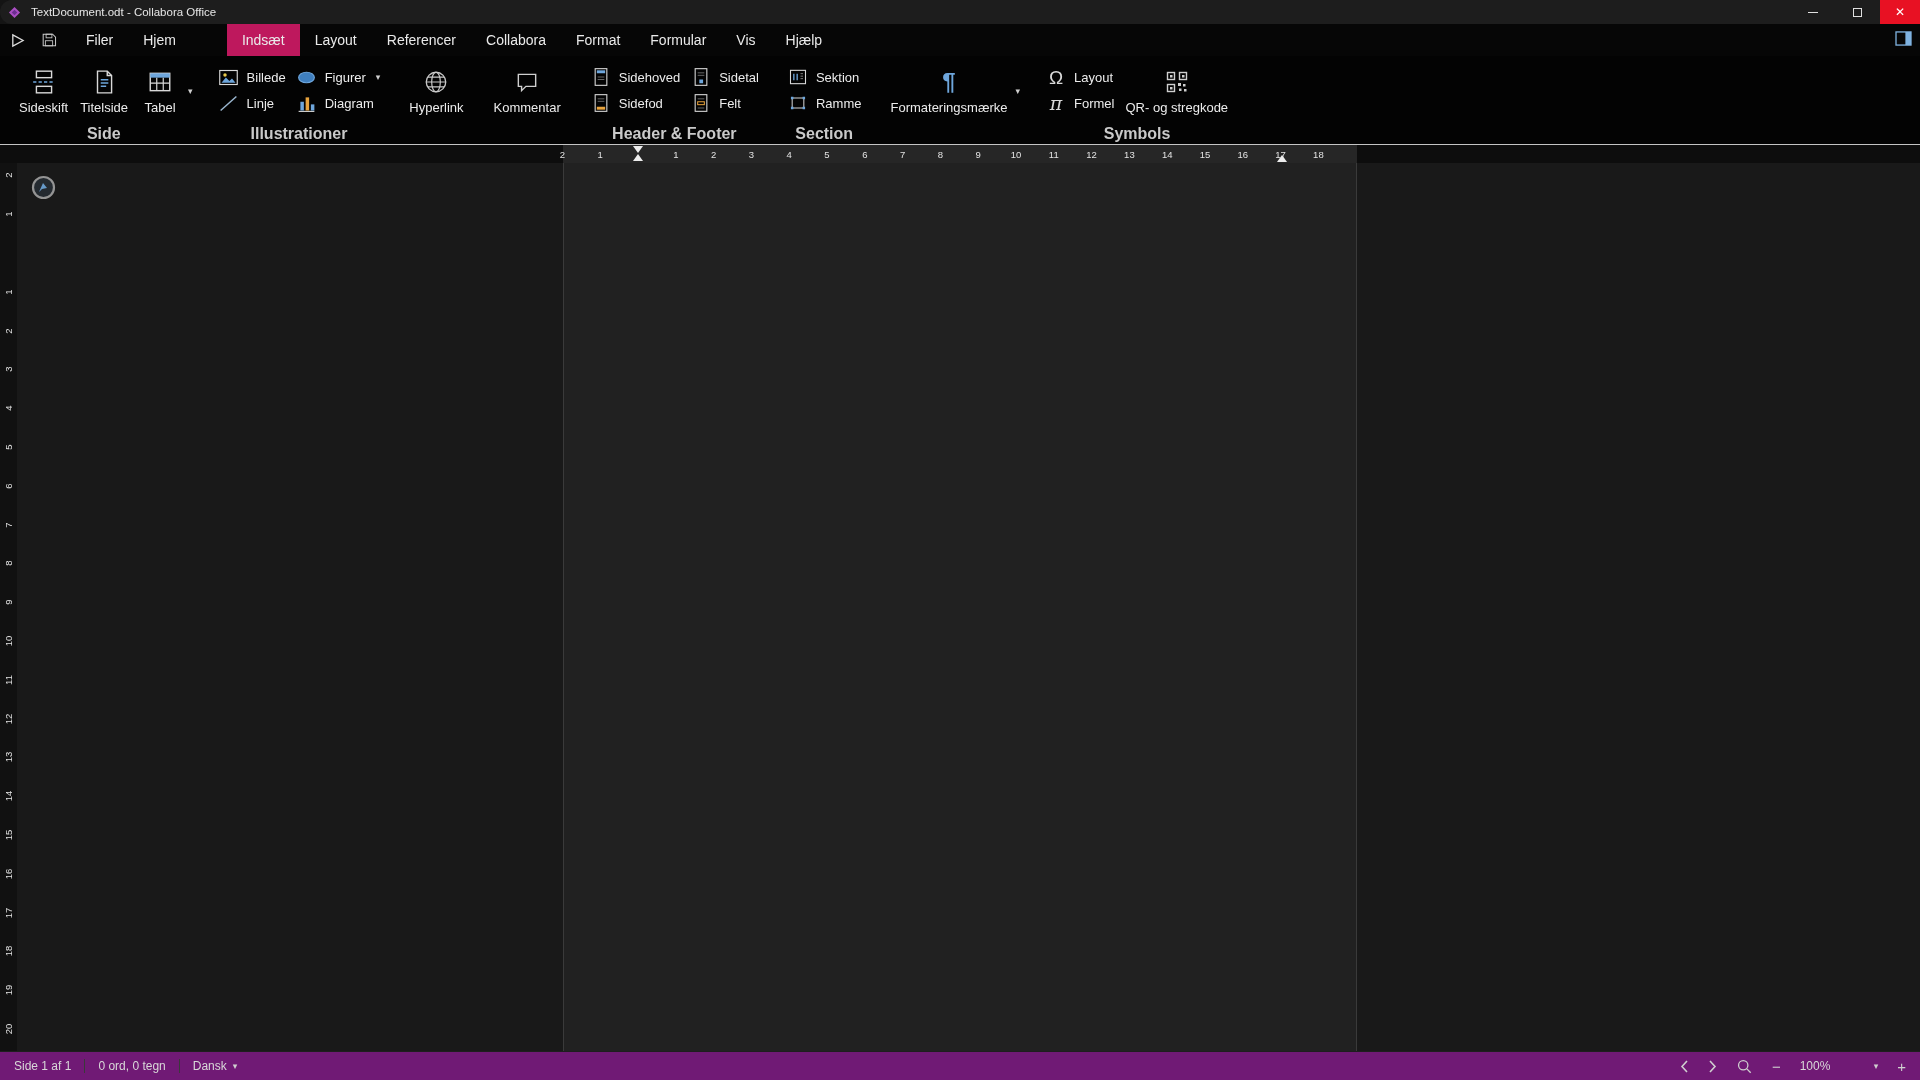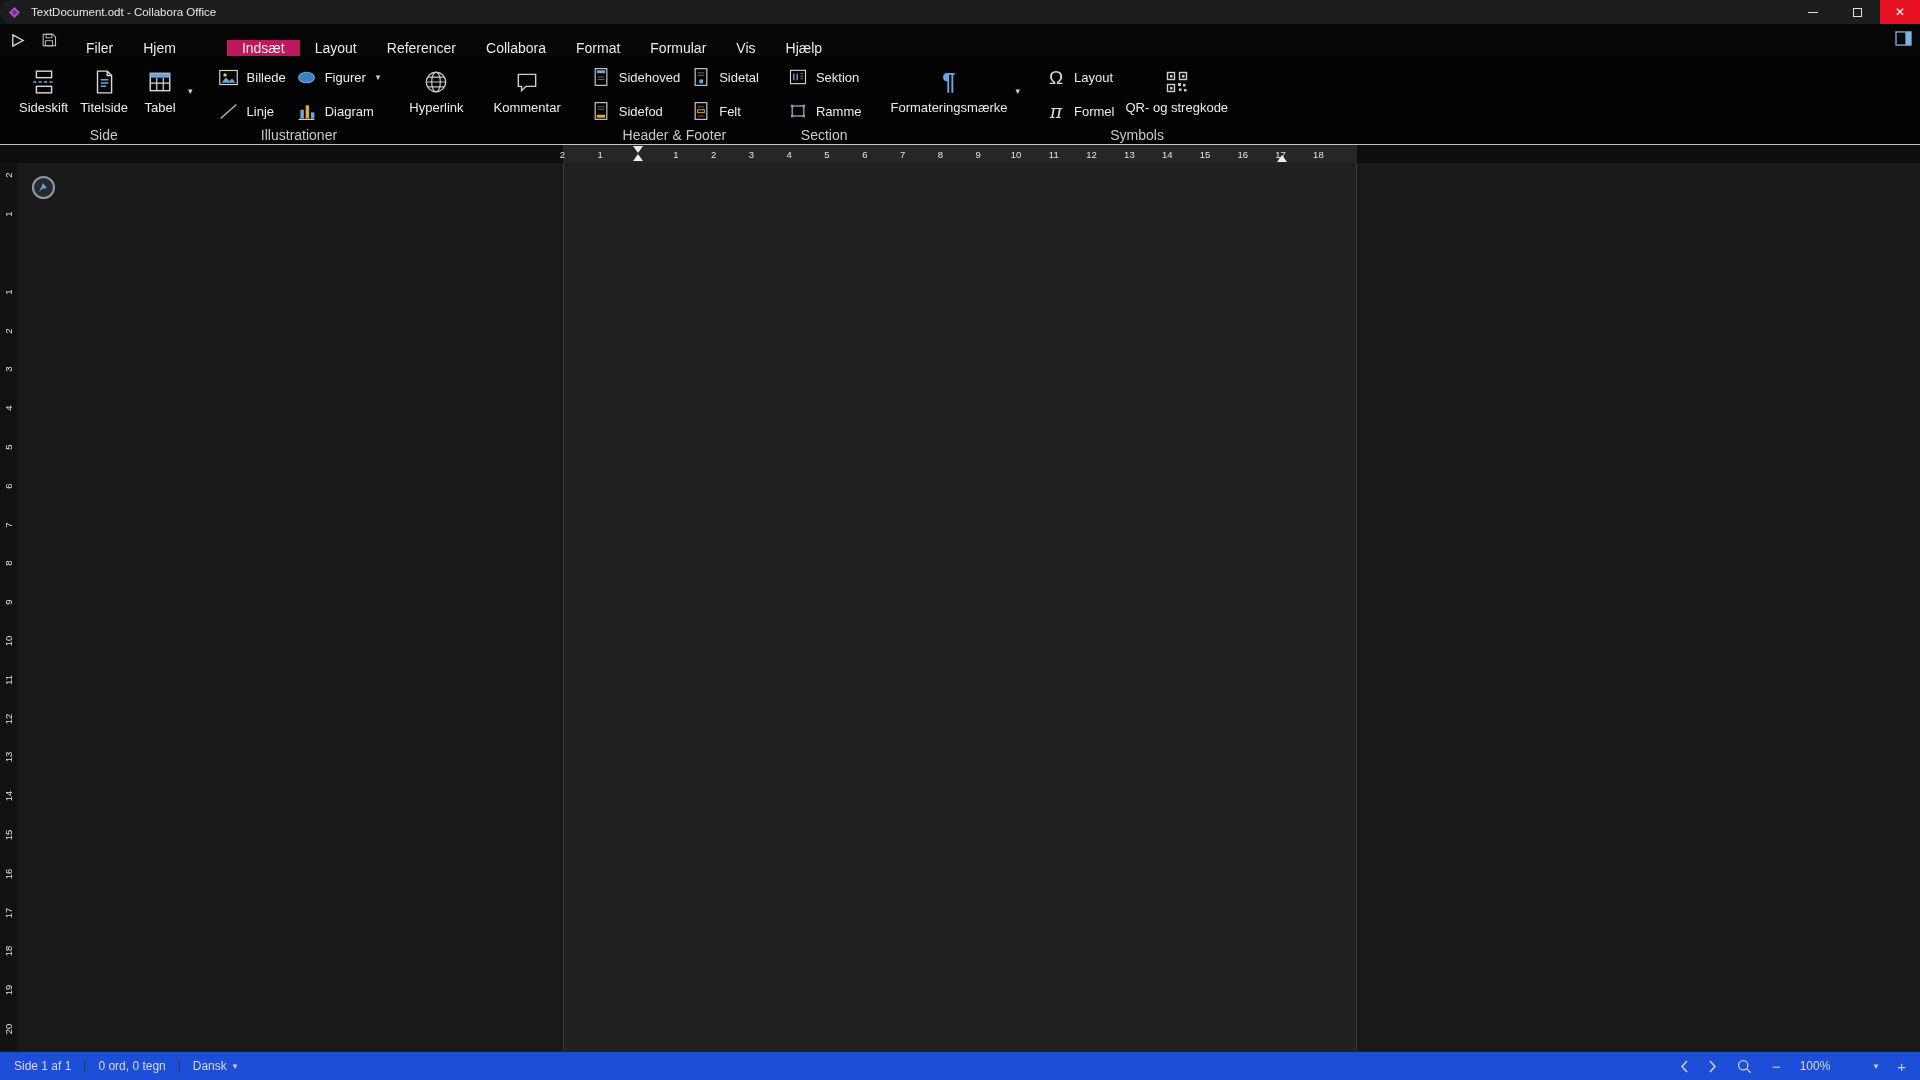--- a/index.html
+++ b/index.html
@@ -18,33 +18,33 @@
   .tb-controls{margin-left:auto;display:flex;height:100%;}
   .tb-btn{width:45px;display:flex;align-items:center;justify-content:center;}
   .glyph-min{width:10px;height:1px;background:#e0e0e0;display:block;}
   .glyph-max{width:9px;height:9px;border:1px solid #e0e0e0;display:block;}
   .tb-close{width:40px;background:var(--close-red);color:#fff;font-size:12px;}
 
   
   .menubar{height:32px;background:#060606;display:flex;align-items:center;position:relative;}
   .mb-appicon{margin-left:10px;display:flex;}
   .mb-save{margin-left:16px;display:flex;}
-  .menus{display:flex;height:100%;margin-left:14px;align-items:flex-end;}
+  .menus{display:flex;height:100%;margin-left:14px;}
   .menu-item{display:flex;align-items:center;padding:0 15px;font-size:14px;color:#eaeaea;}
   .menu-item.active{background:#be185d;margin-left:36px;}
   .mb-sidebar{position:absolute;right:8px;top:7px;display:flex;}
 
   
   .ribbon{height:89px;background:#030303;border-bottom:1px solid #c4c4c4;display:flex;padding-left:4px;position:relative;}
   .rgroup{position:relative;display:flex;align-items:flex-start;padding:0 9px;}
-  .rgroup-label{position:absolute;bottom:1px;left:0;right:0;text-align:center;font-size:14px;font-weight:400;color:#c9c9c9;white-space:nowrap;}
+  .rgroup-label{position:absolute;bottom:1px;left:0;right:0;text-align:center;font-size:16px;font-weight:700;color:#c9c9c9;white-space:nowrap;}
   .bigbtn{display:flex;flex-direction:column;align-items:center;padding:10px 6px 0;min-width:52px;}
   .bigbtn .ic{height:32px;display:flex;align-items:center;justify-content:center;}
   .bigbtn .lbl{font-size:13px;line-height:16px;margin-top:2px;color:#ececec;white-space:nowrap;}
-  .smallcol{display:flex;flex-direction:column;margin-top:8px;gap:8px;}
+  .smallcol{display:flex;flex-direction:column;margin-top:8px;gap:0;}
   .smallbtn{display:flex;align-items:center;gap:7px;height:26px;padding:0 5px;font-size:13px;color:#ececec;white-space:nowrap;}
   .smallbtn .sic{width:22px;height:22px;display:flex;align-items:center;justify-content:center;}
   .dropcaret{font-size:9px;color:#cfcfcf;margin-left:3px;}
   .side-caret{align-self:flex-start;margin-top:30px;font-size:9px;color:#cfcfcf;padding:0 2px;}
   .glyph-ic{font-size:19px;color:#d9d9d9;line-height:1;}
   .pilcrow{font-size:24px;color:var(--accent-blue);font-weight:700;line-height:1;}
 
   
   .hruler{height:18px;background:#0d0d0d;position:relative;}
   .hruler-page{position:absolute;left:563px;width:794px;top:0;bottom:0;background:#262626;}
@@ -55,21 +55,21 @@
   .marker-right{position:absolute;left:1282px;bottom:1px;transform:translateX(-50%);width:0;height:0;border-left:5px solid transparent;border-right:5px solid transparent;border-bottom:7px solid #ededed;}
 
   
   .docarea{height:888px;position:relative;background:#191919;overflow:hidden;}
   .vruler{position:absolute;left:0;top:0;width:17px;bottom:0;background:#111111;}
   .tickv{position:absolute;left:8px;transform:translate(-50%,-50%) rotate(270deg);font-size:9.5px;color:#e3e3e3;}
   .page{position:absolute;left:563px;width:794px;top:0;bottom:0;background:#212121;border-left:1px solid #3a3a3a;border-right:1px solid #3a3a3a;}
   .compass{position:absolute;left:30px;top:11px;display:flex;}
 
   
-  .statusbar{height:29px;background:#1d4ed8;display:flex;align-items:center;font-size:12px;color:#d8d8d8;padding:0 14px;border-top:1px solid #1e1e1e;}
+  .statusbar{height:29px;background:#701a75;display:flex;align-items:center;font-size:12px;color:#d8d8d8;padding:0 14px;border-top:1px solid #1e1e1e;}
   .sb-item{display:flex;align-items:center;gap:6px;padding:0 13px;white-space:nowrap;}
   .sb-item:first-child{padding-left:0;}
   .sb-sep{width:1px;height:14px;background:#3a3a3a;}
   .sb-right{margin-left:auto;display:flex;align-items:center;gap:19px;}
   .sb-ic{display:flex;align-items:center;}
   .sb-glyph{font-size:15px;color:#cfcfcf;line-height:1;}
   .sb-caret{font-size:9px;color:#cfcfcf;}
 </style>
 </head>
 <body>

